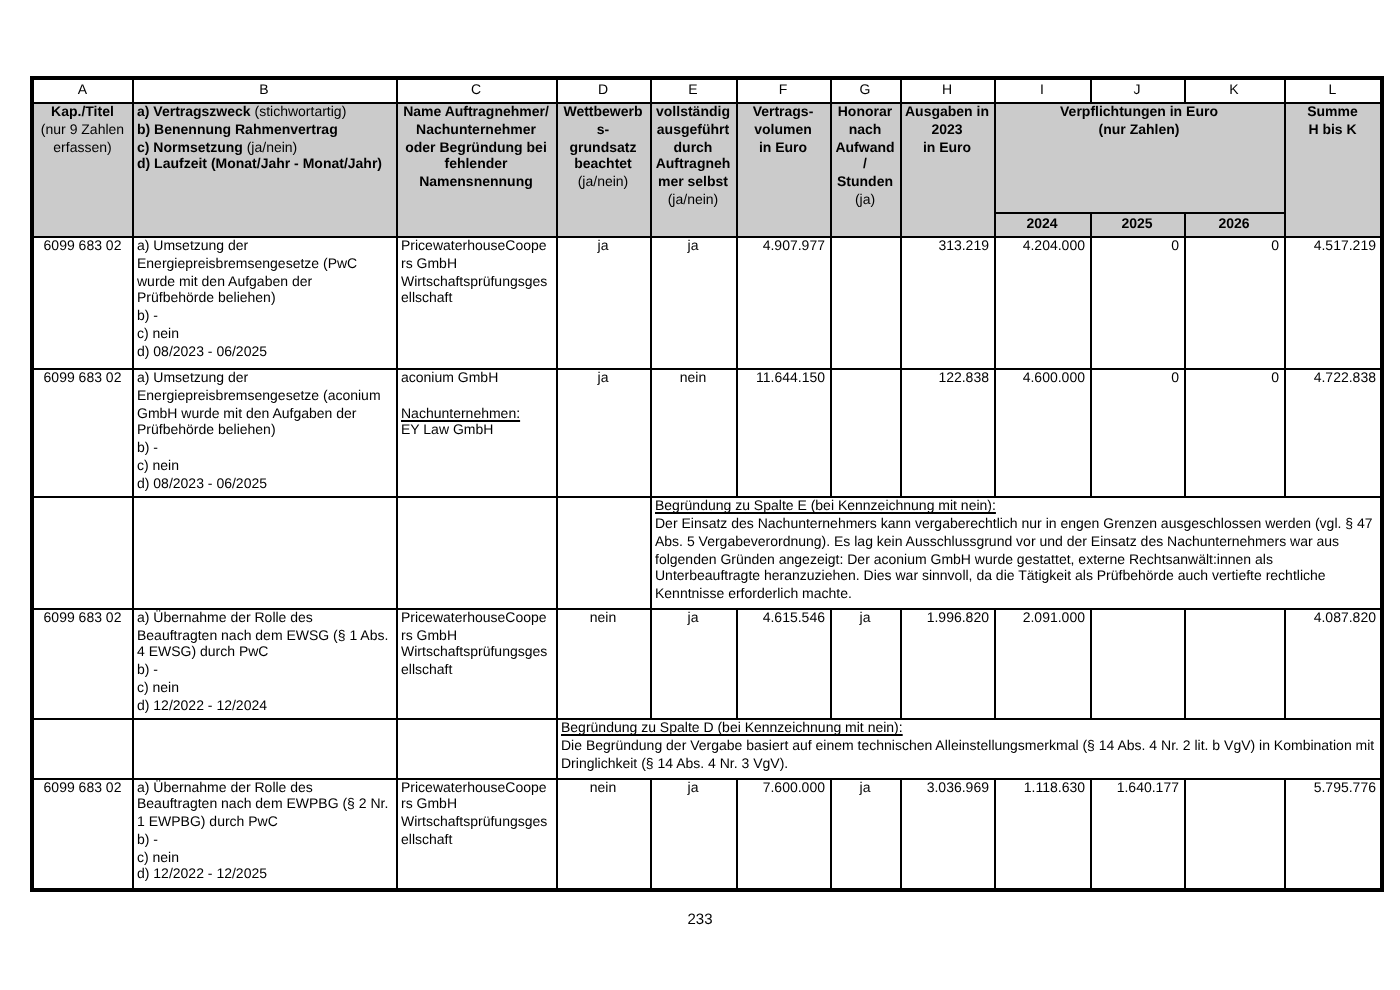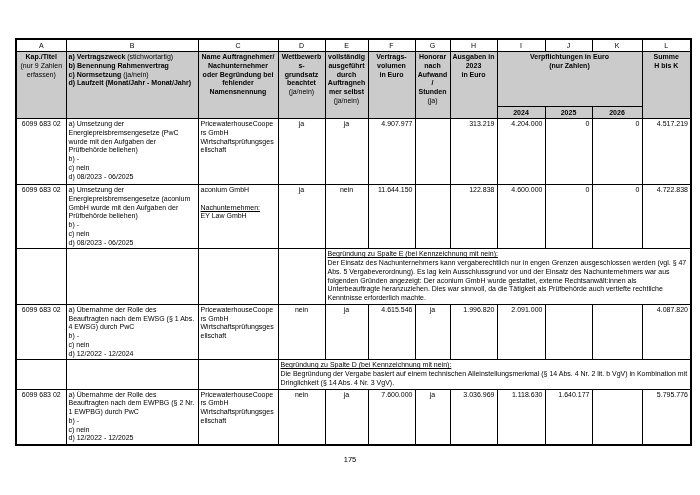--- a/index.html
+++ b/index.html
@@ -228,14 +228,14 @@
       <td class="c-mid">ja</td>
       <td class="c-num">3.036.969</td>
       <td class="c-num">1.118.630</td>
       <td class="c-num">1.640.177</td>
       <td class="c-num"></td>
       <td class="c-num">5.795.776</td>
     </tr>
   </tbody>
     </table>
 
-  <div class="pagenum">175</div>
+  <div class="pagenum">233</div>
 </div>
 
 </body></html>

